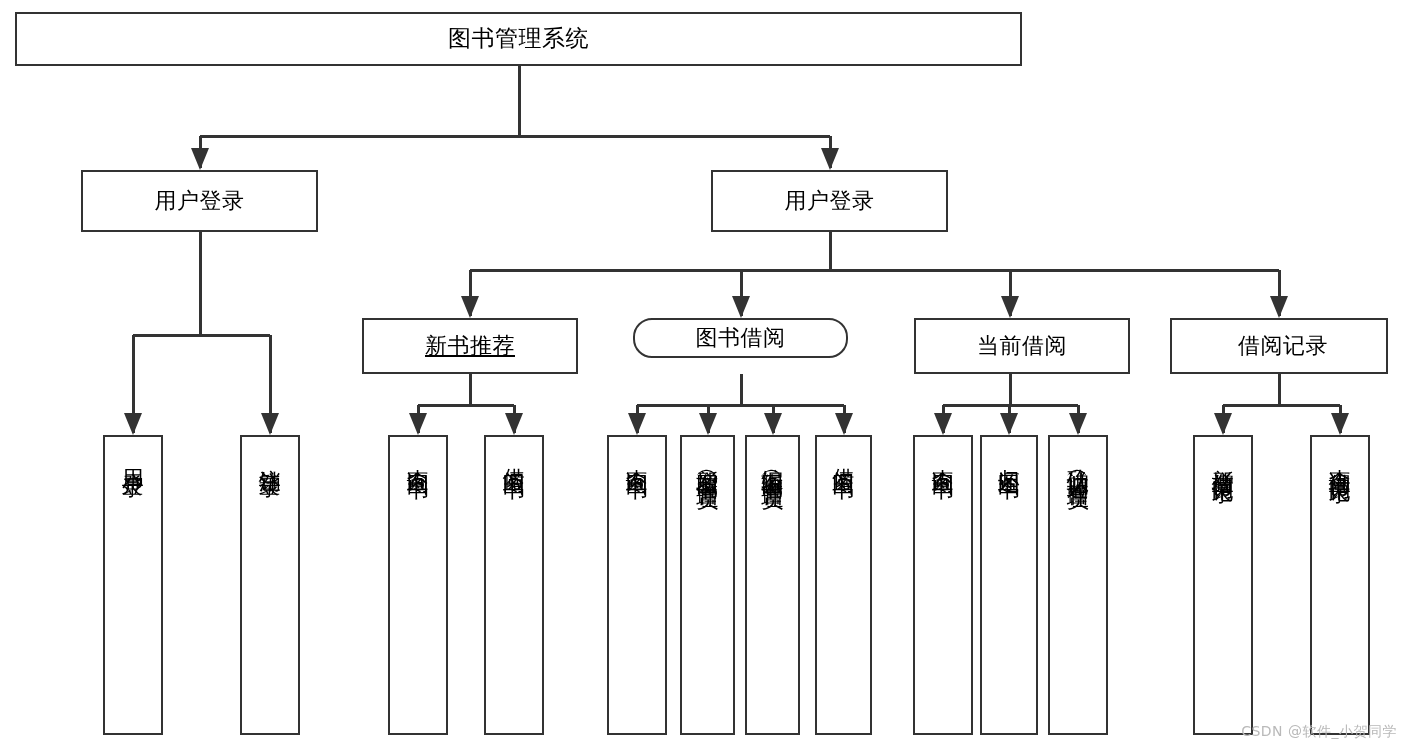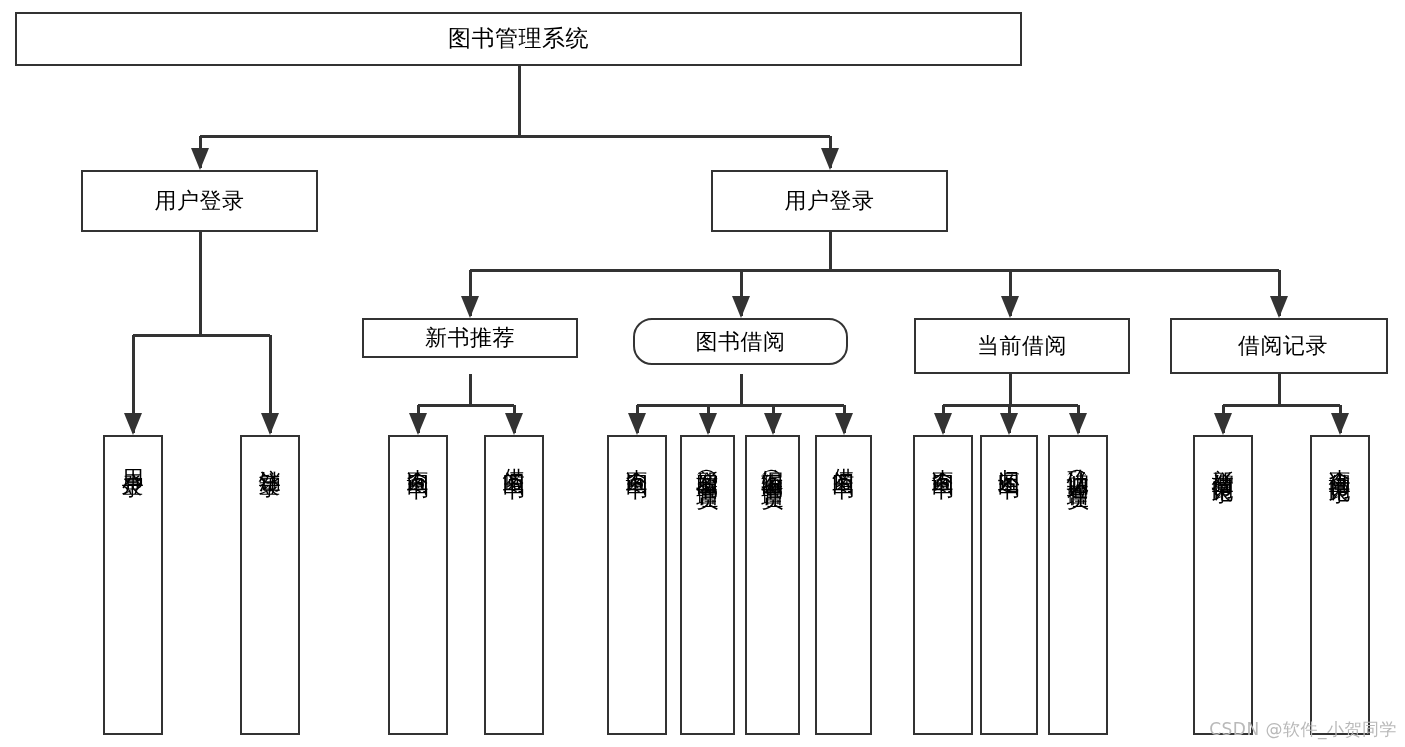--- a/index.html
+++ b/index.html
@@ -56,21 +56,21 @@
     font-size: 22px;
     line-height: 1.06;
     letter-spacing: 3px;
     white-space: nowrap;
   }
   .node.root .lbl { font-size: 23px; }
   #watermark {
     position: absolute;
     right: 8px;
     bottom: 6px;
-    font-size: 17px;
+    font-size: 14px;
     color: #b9b9b9;
     letter-spacing: 0.5px;
     z-index: 5;
     white-space: nowrap;
   }
 </style>
 </head>
 <body>
 
 <div id="canvas">
@@ -131,24 +131,24 @@
   <div id="nodes-layer">
       <div class="node horiz root" style="left: 15px; top: 12px; width: 1007px; height: 54px;">
         <span class="lbl">图书管理系统</span>
       </div>
       <div class="node horiz" style="left: 81px; top: 170px; width: 237px; height: 62px;">
         <span class="lbl">用户登录</span>
       </div>
       <div class="node horiz" style="left: 711px; top: 170px; width: 237px; height: 62px;">
         <span class="lbl">用户登录</span>
       </div>
-      <div class="node horiz" style="left: 362px; top: 318px; width: 216px; height: 40px;">
+      <div class="node horiz" style="left: 362px; top: 318px; width: 216px; height: 56px; text-decoration: underline;">
         <span class="lbl">新书推荐</span>
       </div>
-      <div class="node horiz" style="left: 633px; top: 318px; width: 215px; height: 47px; border-radius: 19px;">
+      <div class="node horiz" style="left: 633px; top: 318px; width: 215px; height: 40px; border-radius: 19px;">
         <span class="lbl">图书借阅</span>
       </div>
       <div class="node horiz" style="left: 914px; top: 318px; width: 216px; height: 56px;">
         <span class="lbl">当前借阅</span>
       </div>
       <div class="node horiz" style="left: 1170px; top: 318px; width: 218px; height: 56px; padding-left: 8px;">
         <span class="lbl">借阅记录</span>
       </div>
       <div class="node vert" style="left: 103px; top: 435px; width: 60px; height: 300px;">
         <span class="lbl">用户登录</span>

